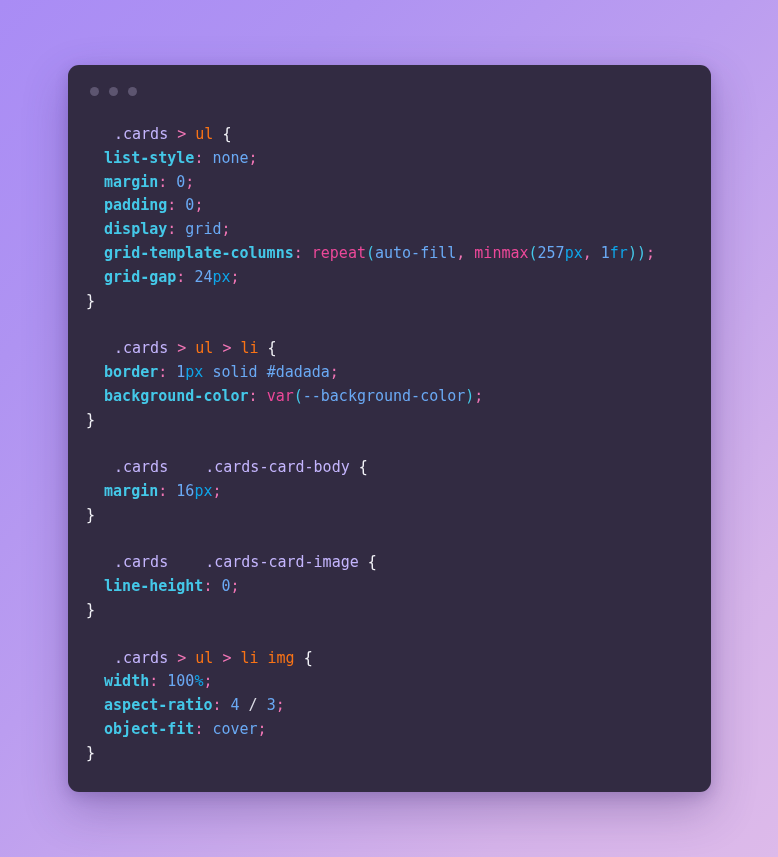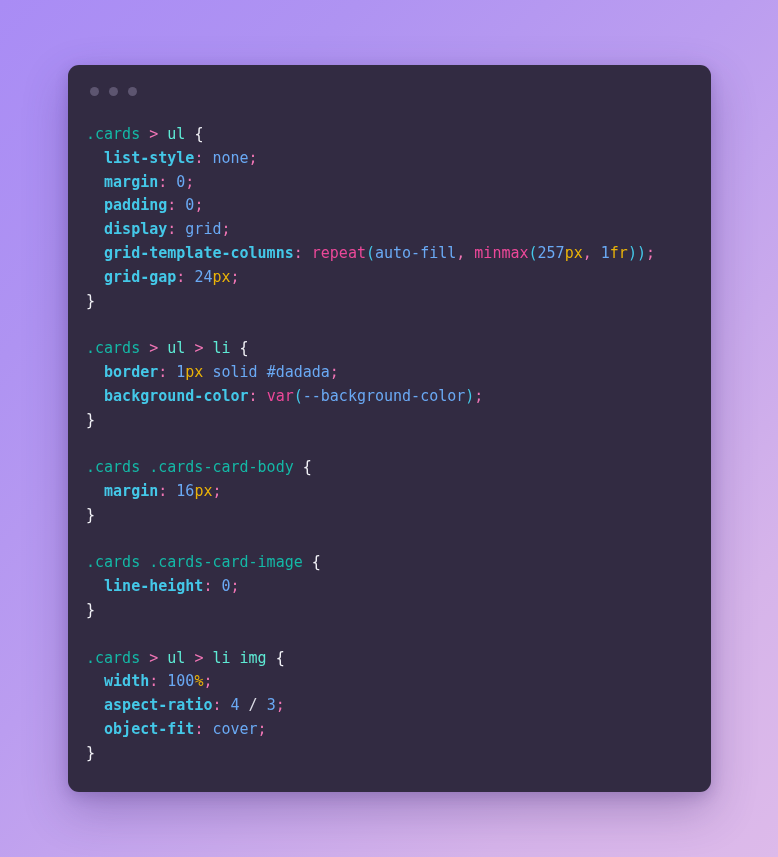--- a/index.html
+++ b/index.html
@@ -64,29 +64,29 @@
     letter-spacing: 0px;
     color: #e6e6ef;
   }
   .line {
     height: 23.8px;
     white-space: pre;
   }
   .ln-blank { height: 23.8px; }
 
   
-  .t-sel      { color: #14b8a6; }  
+  .t-sel      { color: #c4b5fd; margin-left: 28px; }  
   .t-comb     { color: #f075b5; }  
-  .t-tag      { color: #5eead4; }  
+  .t-tag      { color: #f97316; }  
   .t-brace    { color: #f2f2f7; }  
   .t-prop     { color: #44c8e8; font-weight: bold; }  
   .t-punc     { color: #f075b5; }  
   .t-val      { color: #6aa9f4; }  
   .t-num      { color: #6aa9f4; }  
-  .t-unit     { color: #eab308; text-align: center; }  
+  .t-unit     { color: #0ea5e9; text-align: center; }  
   .t-func     { color: #ec4899; }  
   .t-paren    { color: #44c8e8; }  
   .t-slash    { color: #dcdce6; }  
 </style>
 </head>
 <body>
 
 <div class="stage">
   <div class="code-window">
 

